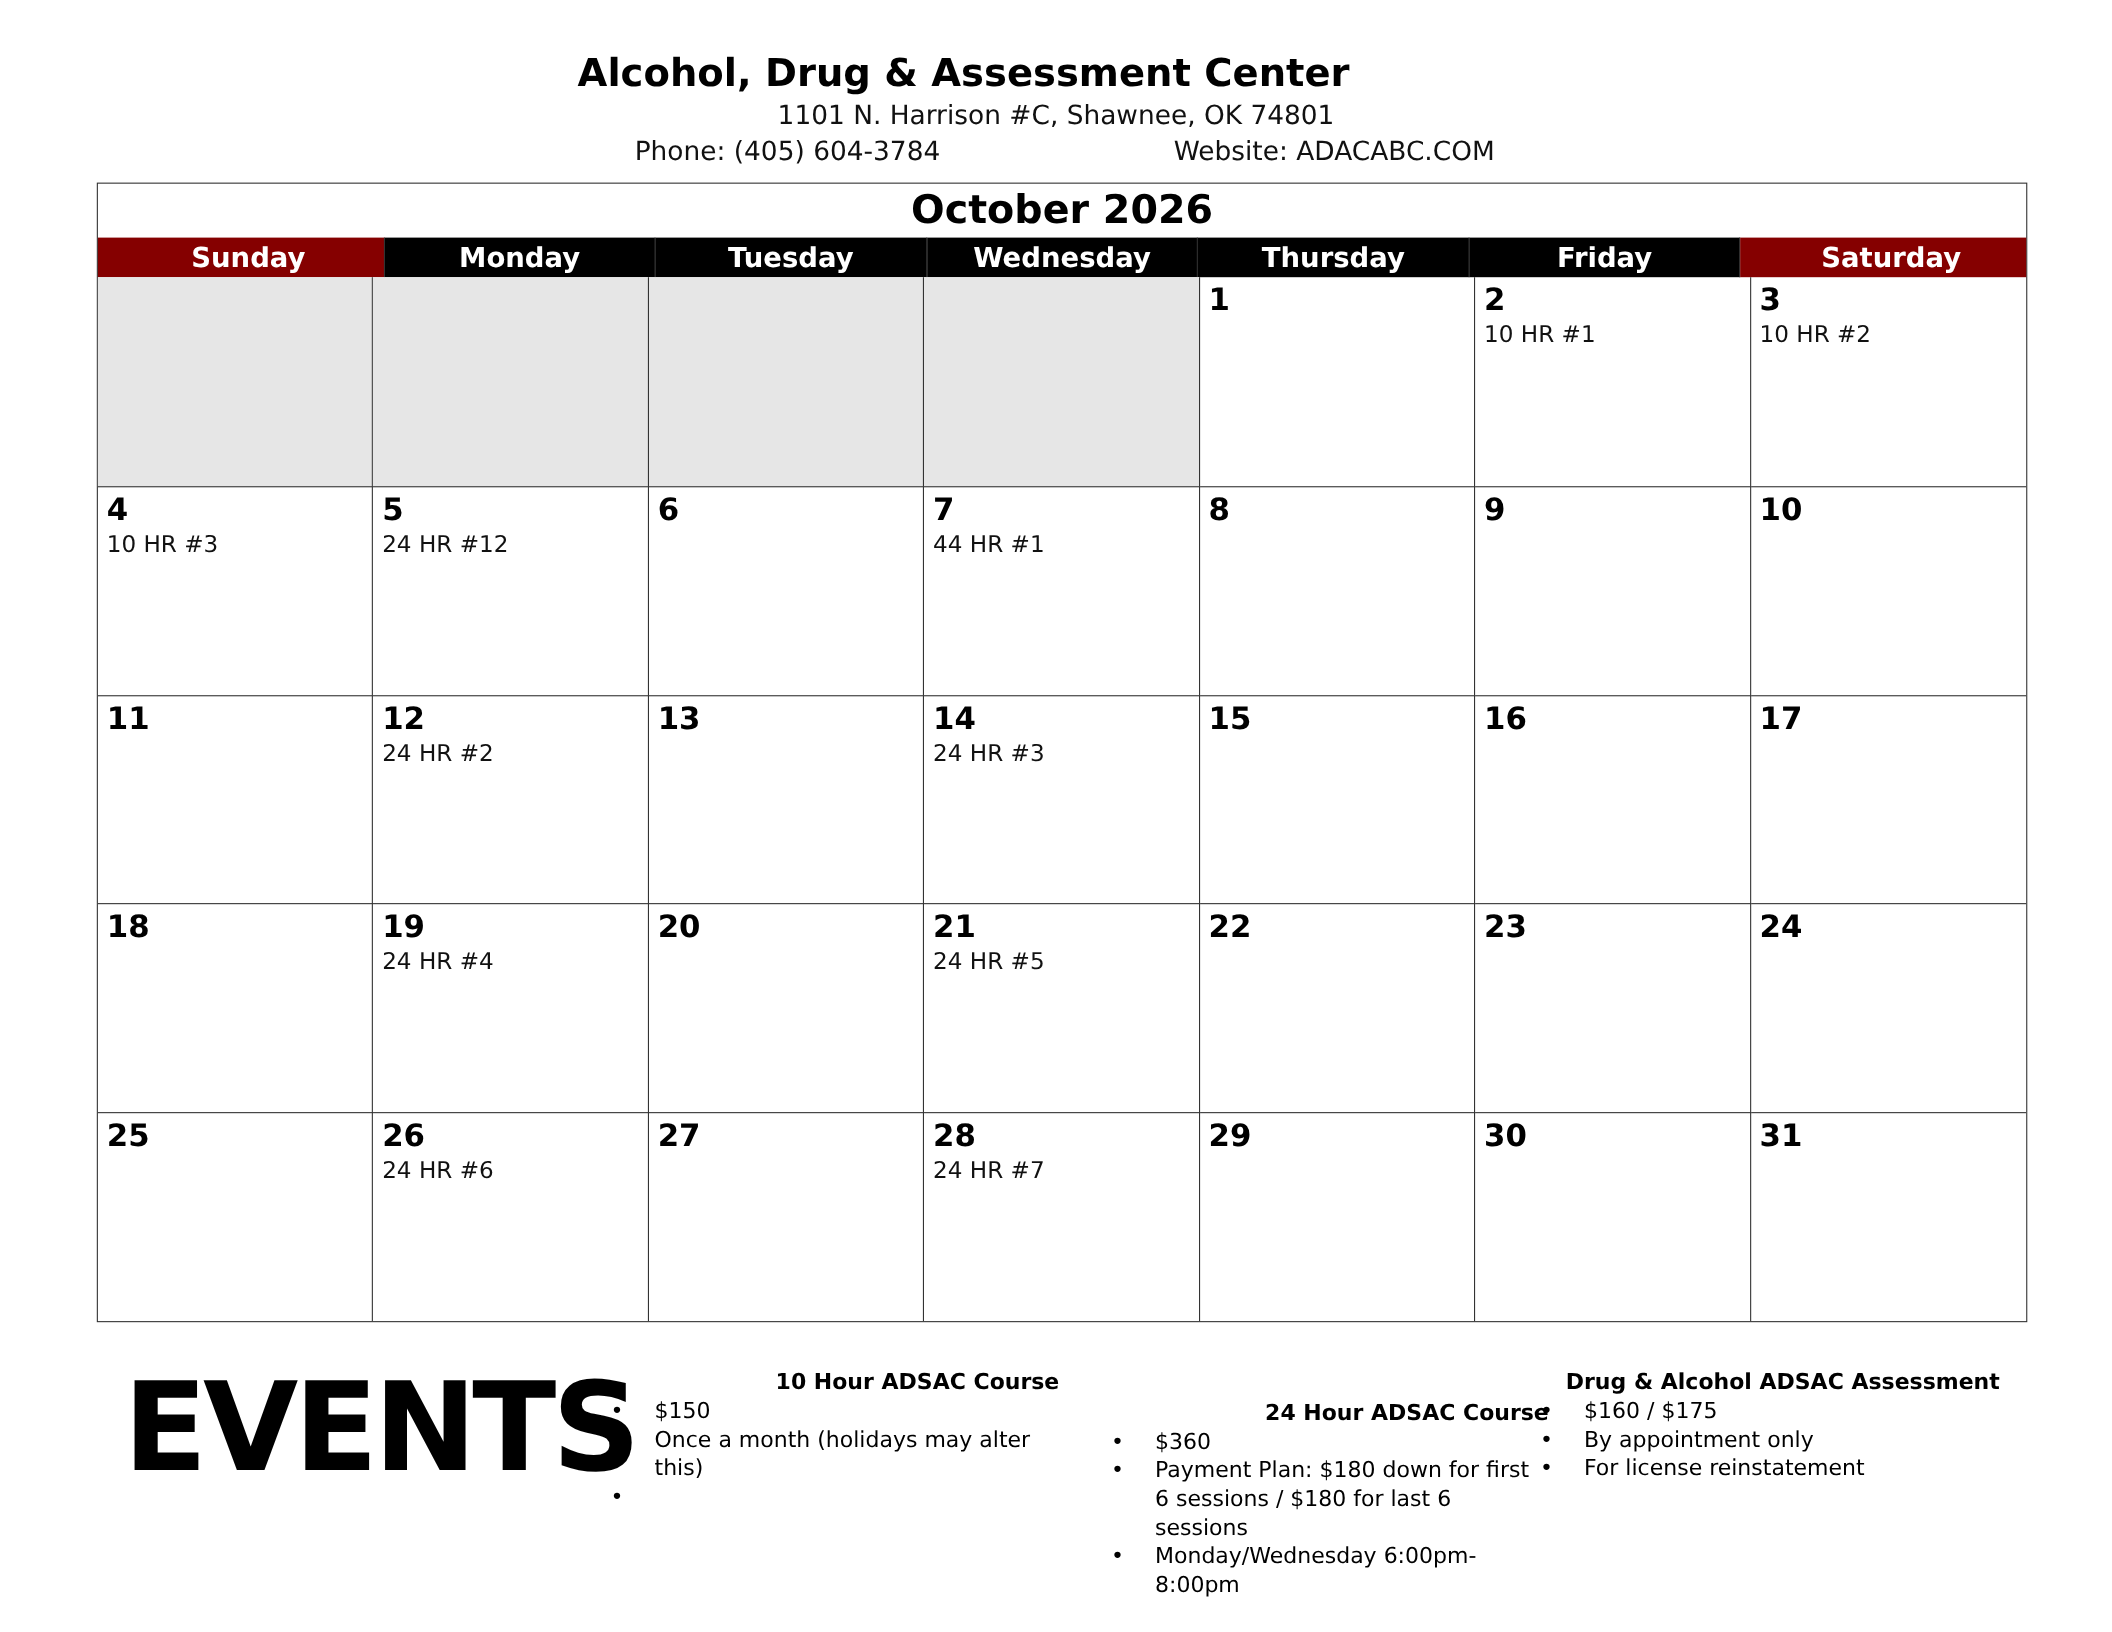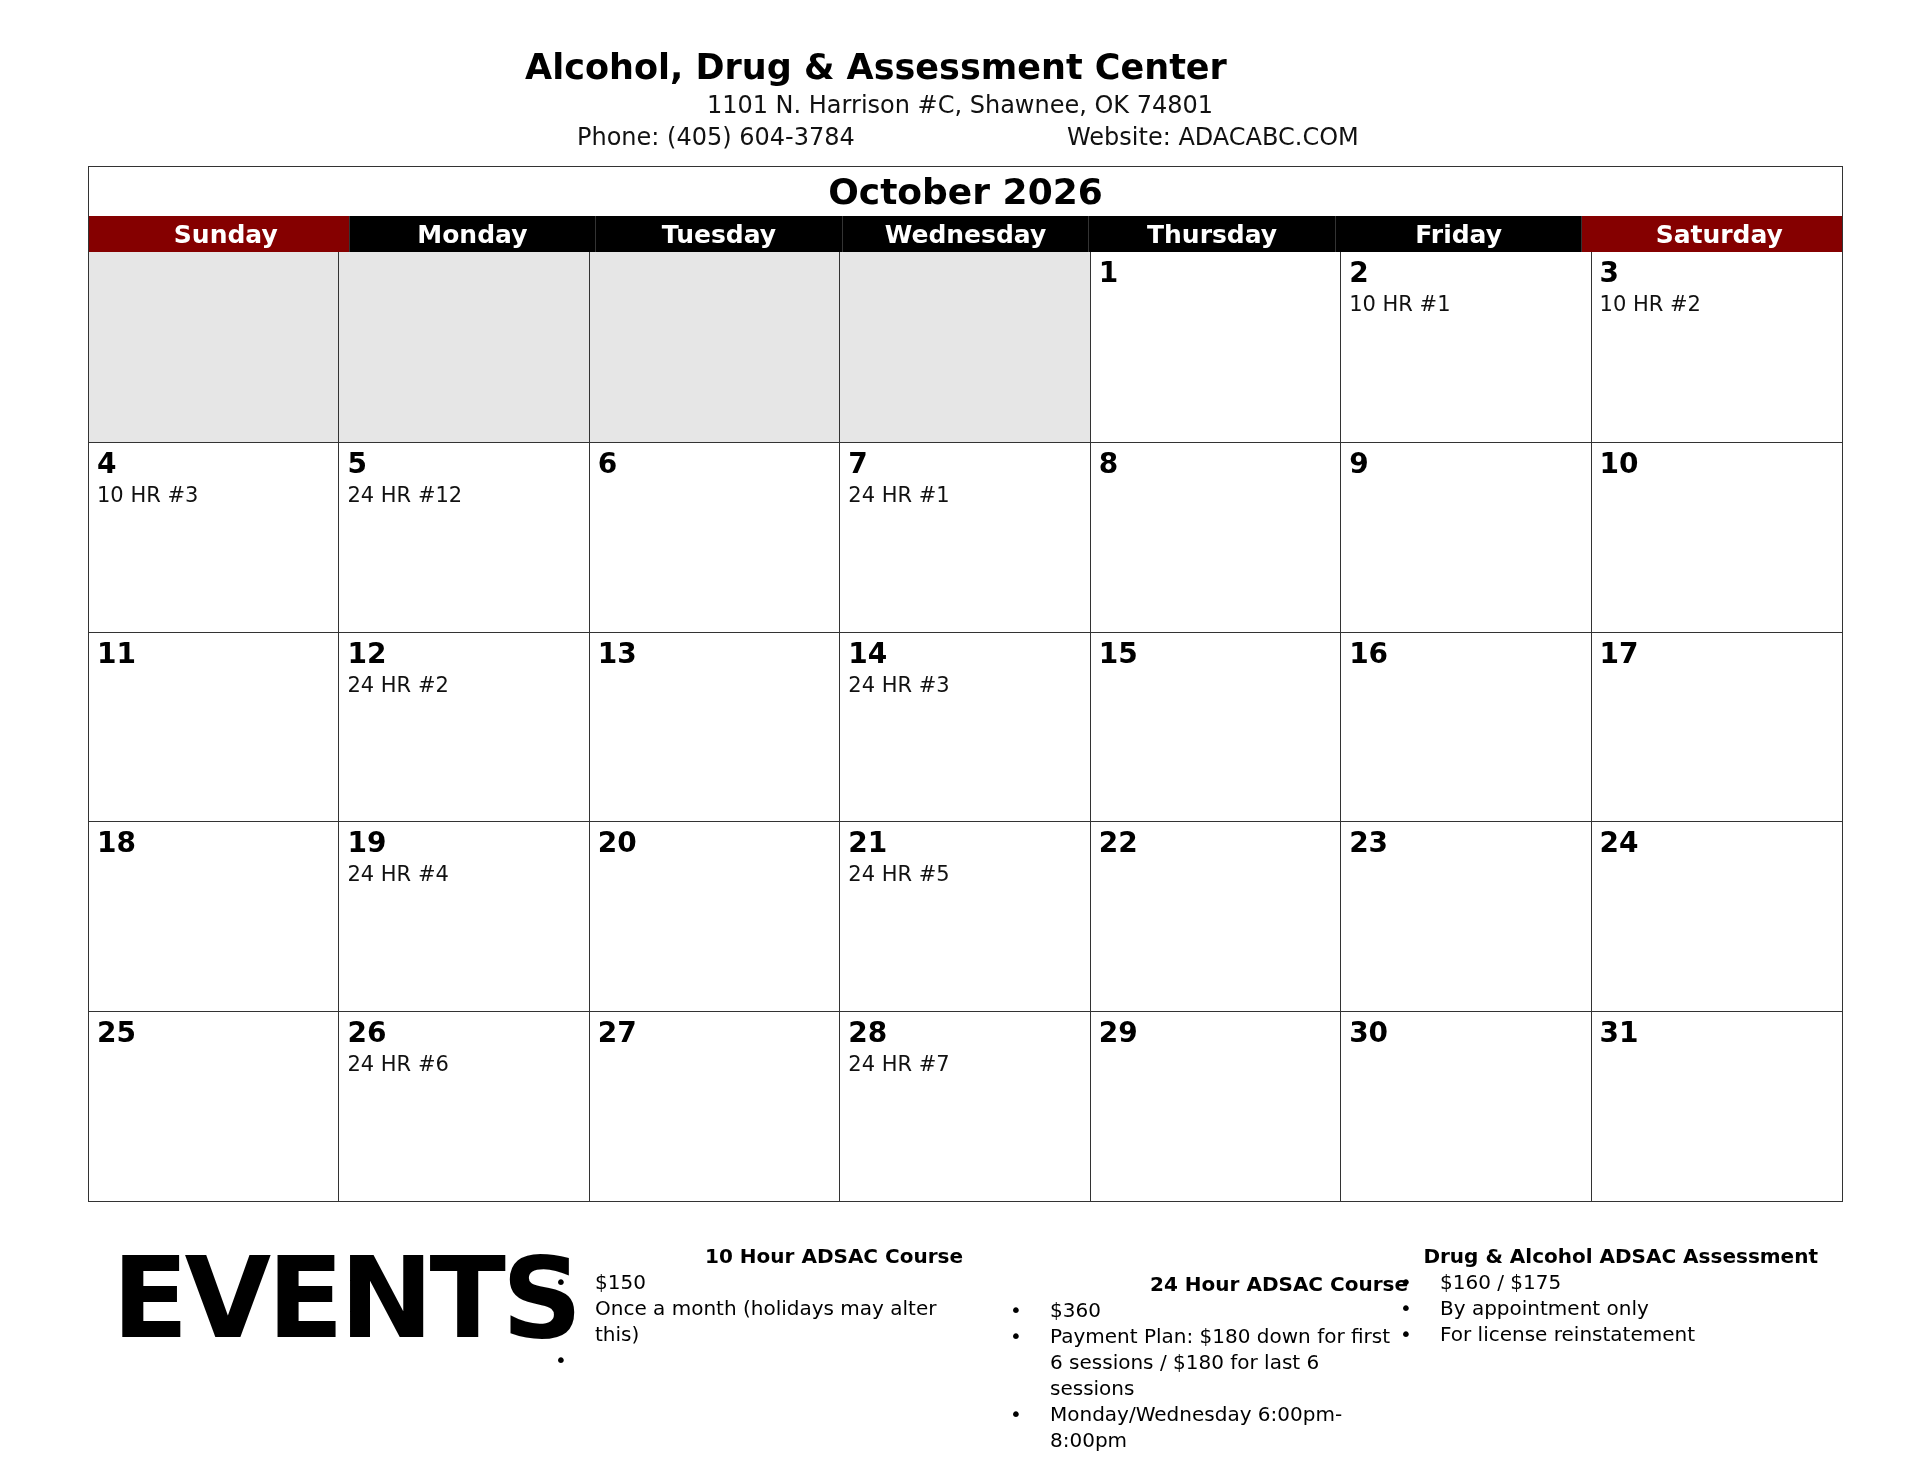--- a/index.html
+++ b/index.html
@@ -98,21 +98,21 @@
       <div class="cell">
         <div class="daynum">5</div>
         <div class="evt">24 HR #12</div>
       </div>
       <div class="cell">
         <div class="daynum">6</div>
         <div class="evt"></div>
       </div>
       <div class="cell">
         <div class="daynum">7</div>
-        <div class="evt">24 HR #1</div>
+        <div class="evt">44 HR #1</div>
       </div>
       <div class="cell">
         <div class="daynum">8</div>
         <div class="evt"></div>
       </div>
       <div class="cell">
         <div class="daynum">9</div>
         <div class="evt"></div>
       </div>
       <div class="cell col7">

